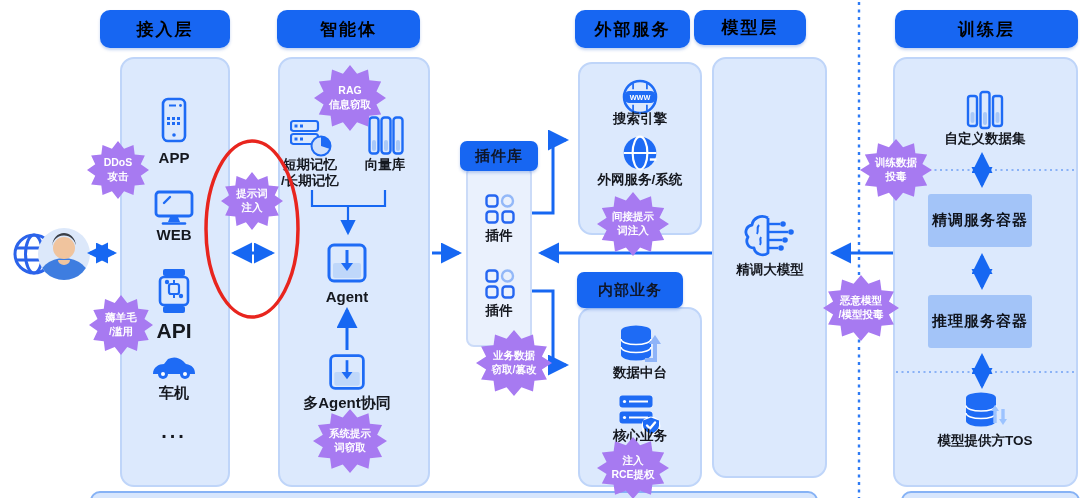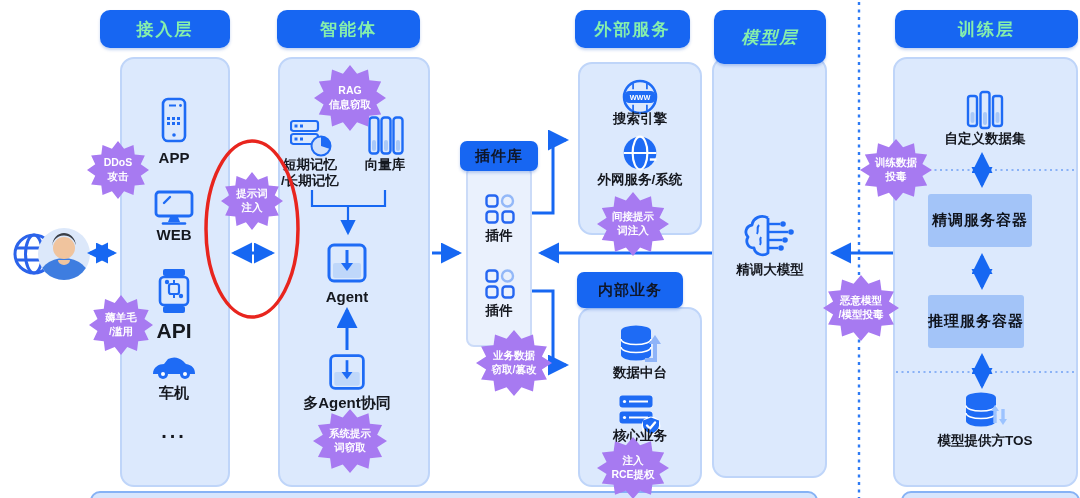--- a/index.html
+++ b/index.html
@@ -1,20 +1,20 @@
 <!DOCTYPE html>
 <html><head>
 <meta charset="utf-8">
 <style>
   html,body{margin:0;padding:0;background:#fff;}
   #canvas{position:relative;width:1080px;height:498px;overflow:hidden;background:#fff;
           font-family:"Liberation Sans","DejaVu Sans",sans-serif;}
   .panel{position:absolute;background:#DCE9FD;border:2px solid #BFD5F9;border-radius:14px;box-sizing:border-box;z-index:1;}
   .panel.lite{background:#EAF1FD;border-color:#CBDBF8;}
-  .hdr{position:absolute;background:#1766F2;color:#86efac;border-radius:10px;display:flex;align-items:center;justify-content:center;
+  .hdr{position:absolute;background:#1766F2;color:#000000;border-radius:10px;display:flex;align-items:center;justify-content:center;
        font-weight:bold;font-size:17px;letter-spacing:2px;z-index:3;box-shadow:0 2px 3px rgba(20,80,200,.25);}
   .subhdr{position:absolute;background:#1766F2;color:#0f172a;border-radius:7px;display:flex;align-items:center;justify-content:center;
        font-weight:bold;font-size:15px;letter-spacing:1px;z-index:3;box-shadow:0 2px 3px rgba(20,80,200,.25);}
   .lbl{position:absolute;text-align:center;font-size:13.5px;font-weight:600;color:#15181f;z-index:2;line-height:1.2;}
   .pre{white-space:pre-line;}
   .icon{position:absolute;z-index:2;}
   .badge{position:absolute;z-index:6;display:flex;align-items:center;justify-content:center;text-align:center;
          background:#A77AF1;color:#fff;font-weight:bold;font-size:10.5px;line-height:1.3;white-space:pre-line;
          clip-path:polygon(100% 50%,86.7% 59.8%,93.3% 75%,76.9% 76.9%,75% 93.3%,59.8% 86.7%,50% 100%,40.2% 86.7%,25% 93.3%,23.1% 76.9%,6.7% 75%,13.3% 59.8%,0% 50%,13.3% 40.2%,6.7% 25%,23.1% 23.1%,25% 6.7%,40.2% 13.3%,50% 0%,59.8% 13.3%,75% 6.7%,76.9% 23.1%,93.3% 25%,86.7% 40.2%);}
   .cbox{position:absolute;background:#A3C4F8;border-radius:3px;display:flex;align-items:center;justify-content:center;
@@ -35,21 +35,21 @@
   <div class="panel" style="left:578px;top:307px;width:124px;height:180px;"></div>
   <div class="panel" style="left:712px;top:57px;width:115px;height:421px;"></div>
   <div class="panel" style="left:893px;top:57px;width:185px;height:430px;"></div>
 
   <div class="strip" style="left:90px;top:491px;width:728px;"></div>
   <div class="strip" style="left:901px;top:491px;width:179px;"></div>
 
   <div class="hdr" style="left:100px;top:10px;width:130px;height:38px;">接入层</div>
   <div class="hdr" style="left:277px;top:10px;width:143px;height:38px;">智能体</div>
   <div class="hdr" style="left:575px;top:10px;width:115px;height:38px;">外部服务</div>
-  <div class="hdr" style="left:714px;top:10px;width:112px;height:54px;font-style:italic;">模型层</div>
+  <div class="hdr" style="left:694px;top:10px;width:112px;height:35px;">模型层</div>
   <div class="hdr" style="left:895px;top:10px;width:183px;height:38px;">训练层</div>
   <div class="subhdr" style="left:460px;top:141px;width:78px;height:30px;">插件库</div>
   <div class="subhdr" style="left:577px;top:272px;width:106px;height:36px;">内部业务</div>
 
   <svg class="icon" style="left:8px;top:222px;" width="84" height="64" viewBox="0 0 84 64">
     <g stroke="#2B63EA" stroke-width="3" fill="none">
       <circle cx="26" cy="32" r="19"></circle>
       <ellipse cx="26" cy="32" rx="8.5" ry="19"></ellipse>
       <line x1="8" y1="26" x2="44" y2="26"></line>
       <line x1="8" y1="38" x2="44" y2="38"></line>
@@ -228,21 +228,21 @@
     <rect x="2" y="6" width="9" height="30" rx="2.5" fill="none" stroke="#1E6BF5" stroke-width="2.4"></rect>
     <rect x="14.5" y="2" width="9" height="36" rx="2.5" fill="none" stroke="#1E6BF5" stroke-width="2.4"></rect>
     <rect x="27" y="6" width="9" height="30" rx="2.5" fill="none" stroke="#1E6BF5" stroke-width="2.4"></rect>
     <rect x="4.5" y="22" width="4" height="11" rx="2" fill="#A9C8F8"></rect>
     <rect x="17" y="22" width="4" height="13" rx="2" fill="#A9C8F8"></rect>
     <rect x="29.5" y="22" width="4" height="11" rx="2" fill="#A9C8F8"></rect>
   </svg>
   <div class="lbl" style="left:935px;top:131px;width:100px;">自定义数据集</div>
 
   <div class="cbox" style="left:928px;top:194px;width:104px;height:53px;">精调服务容器</div>
-  <div class="cbox" style="left:928px;top:295px;width:96px;height:53px;">推理服务容器</div>
+  <div class="cbox" style="left:928px;top:295px;width:104px;height:53px;">推理服务容器</div>
 
   <svg class="icon" style="left:962px;top:391px;" width="46" height="42" viewBox="0 0 46 42">
     <ellipse cx="19" cy="7" rx="15" ry="5.5" fill="#1E6BF5"></ellipse>
     <rect x="4" y="7" width="30" height="23" fill="#1E6BF5"></rect>
     <ellipse cx="19" cy="30" rx="15" ry="5.5" fill="#1E6BF5"></ellipse>
     <path d="M4,14.5 a15,5.5 0 0,0 30,0" fill="none" stroke="#fff" stroke-width="1.6"></path>
     <path d="M4,22 a15,5.5 0 0,0 30,0" fill="none" stroke="#fff" stroke-width="1.6"></path>
     <path d="M33,32 v-14" stroke="#9CC3FF" stroke-width="3.4"></path>
       <path d="M29,20 L33,14 L37,20 z" fill="#9CC3FF"></path>
     <path d="M41,18 v12" stroke="#9CC3FF" stroke-width="3.4"></path>

